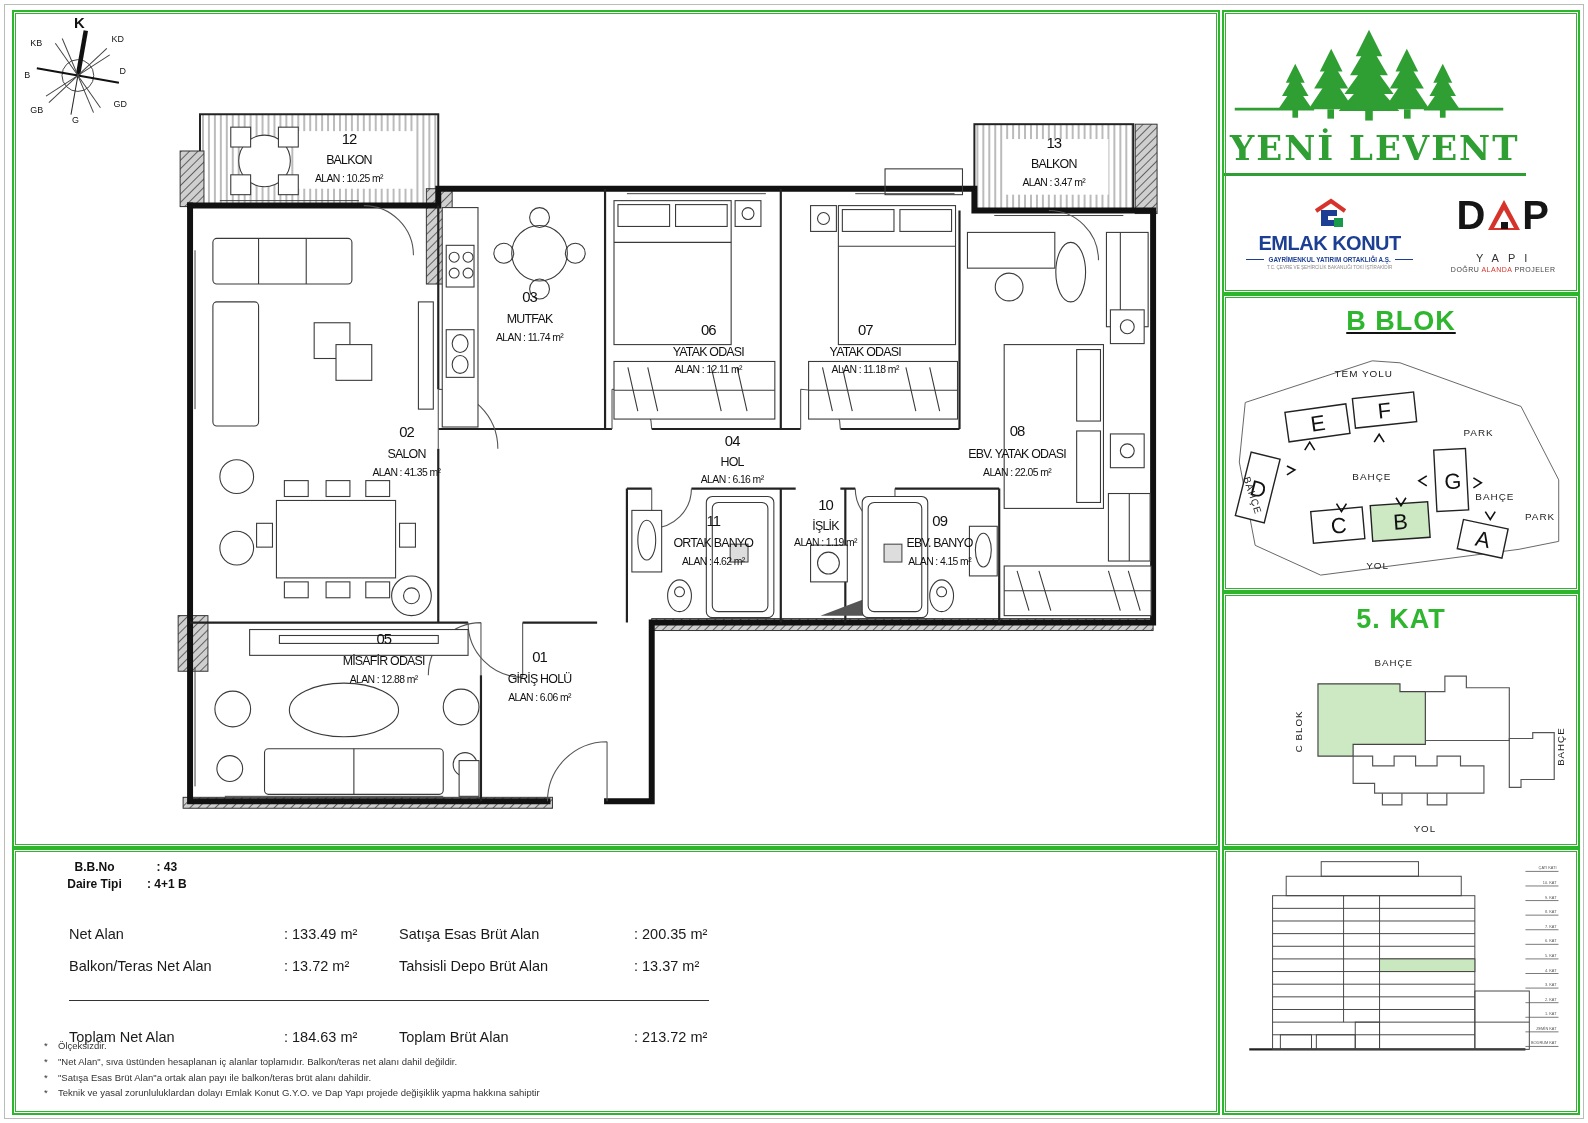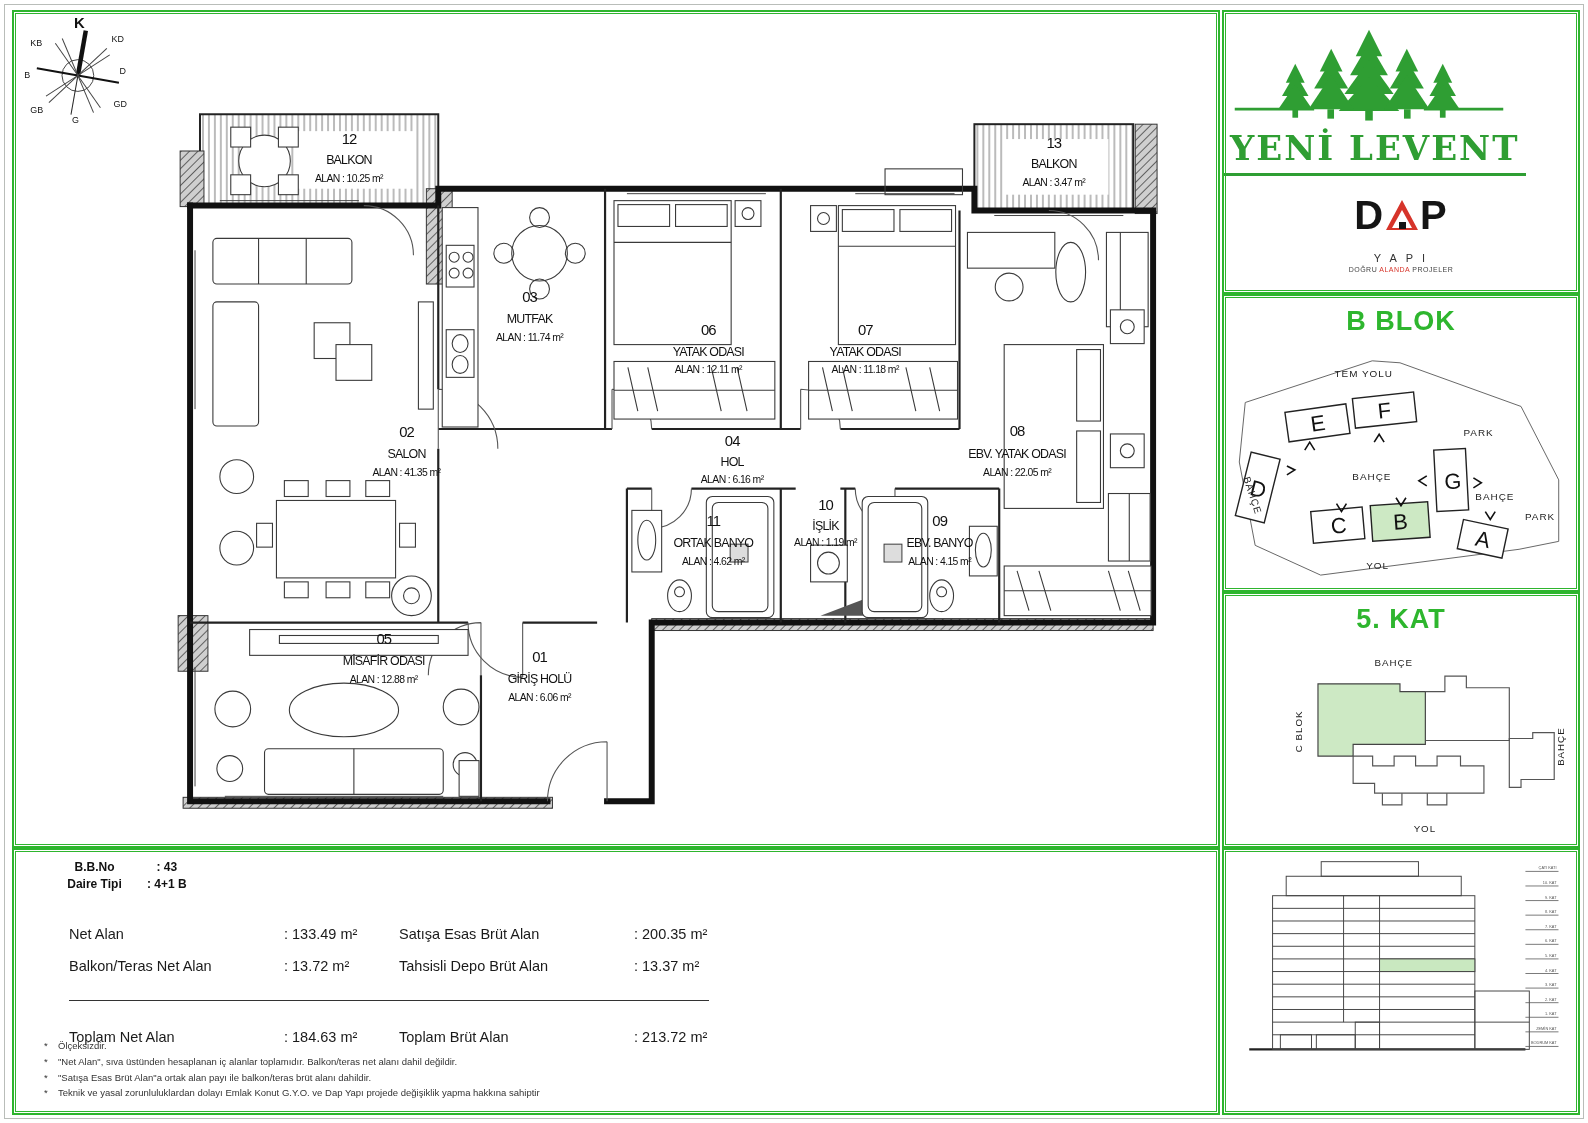--- a/index.html
+++ b/index.html
@@ -18,21 +18,21 @@
   .door{stroke:#555;stroke-width:1.1;fill:none;}
   .hatchf{fill:url(#diag);stroke:#333;stroke-width:1;}
   .balc{fill:url(#vlines);stroke:#222;stroke-width:2;}
   .rnum{font-size:15px;letter-spacing:-1px;}
   .rname{font-size:12.5px;letter-spacing:-0.8px;}
   .rarea{font-size:10.5px;letter-spacing:-0.6px;}
   text{fill:#111;font-family:"Liberation Sans",sans-serif;}
   .clabel{font-size:9px;} .cK{font-size:15px;font-weight:bold;}
   
   #logo-panel{left:1222px;top:10px;width:354px;height:280px;}
-  #bblok-panel{left:1222px;top:294px;width:354px;height:294px;}
+  #bblok-panel{left:1222px;top:294px;width:354px;height:294px;text-decoration:underline;}
   #kat-panel{left:1222px;top:592px;width:354px;height:252px;}
   #cephe-panel{left:1222px;top:848px;width:354px;height:263px;}
   .sec-title{text-align:center;font-weight:bold;color:#2eb62e;font-size:27px;letter-spacing:1px;margin:10px 0 2px;}
   #cephe-panel .sec-title{font-size:24px;}
   .logo-wrap{display:flex;flex-direction:column;align-items:flex-start;padding-top:14px;}
   .project-name{font-family:"DejaVu Serif",serif;font-weight:bold;font-size:34px;color:#2f9e33;letter-spacing:2px;border-bottom:3px solid #2f9e33;padding:2px 6px 5px;margin-top:-4px;}
   .brand-row{display:flex;align-items:flex-start;justify-content:center;gap:38px;margin-top:22px;width:100%;}
   .emlak{display:flex;flex-direction:column;align-items:center;}
   .emlak-name{color:#1c3f94;font-weight:bold;font-size:20px;letter-spacing:-0.5px;margin-top:2px;}
   .emlak-sub{color:#1c3f94;font-size:6.3px;font-weight:bold;margin-top:1px;display:flex;align-items:center;gap:4px;}
@@ -367,20 +367,30 @@
           <polygon points="72,62 54,88 90,88"></polygon>
           <rect x="69" y="88" width="6" height="9"></rect>
         <polygon points="228,40 218,60 238,60"></polygon>
           <polygon points="228,50 214,74 242,74"></polygon>
           <polygon points="228,62 210,88 246,88"></polygon>
           <rect x="225" y="88" width="6" height="9"></rect>
       </g>
     </svg>
     <div class="project-name">YENİ LEVENT</div>
     <div class="brand-row">
+      <div class="emlak">
+        <svg width="36" height="32" viewBox="0 0 36 32">
+          <path d="M4,13 L19,3 L33,13" stroke="#d6342a" stroke-width="4" fill="none"></path>
+          <path d="M9,12 h16 v6 h-9 v4 h9 v6 h-16 z" fill="#1c3f94"></path>
+          <rect x="22" y="20" width="9" height="9" fill="#179b4a"></rect>
+        </svg>
+        <div class="emlak-name">EMLAK KONUT</div>
+        <div class="emlak-sub">GAYRİMENKUL YATIRIM ORTAKLIĞI A.Ş.</div>
+        <div class="emlak-tag">T.C. ÇEVRE VE ŞEHİRCİLİK BAKANLIĞI TOKİ İŞTİRAKİDİR</div>
+      </div>
       <div class="dap">
         <div class="dap-name">
           <span>D</span>
           <svg width="34" height="34" viewBox="0 0 34 34" style="margin:0 1px;">
             <polygon points="17,2 33,32 1,32" fill="#d6342a"></polygon>
             <polygon points="17,12 27,30 7,30" fill="#fff"></polygon>
             <rect x="14" y="24" width="7" height="7" fill="#151515"></rect>
           </svg>
           <span>P</span>
         </div>

